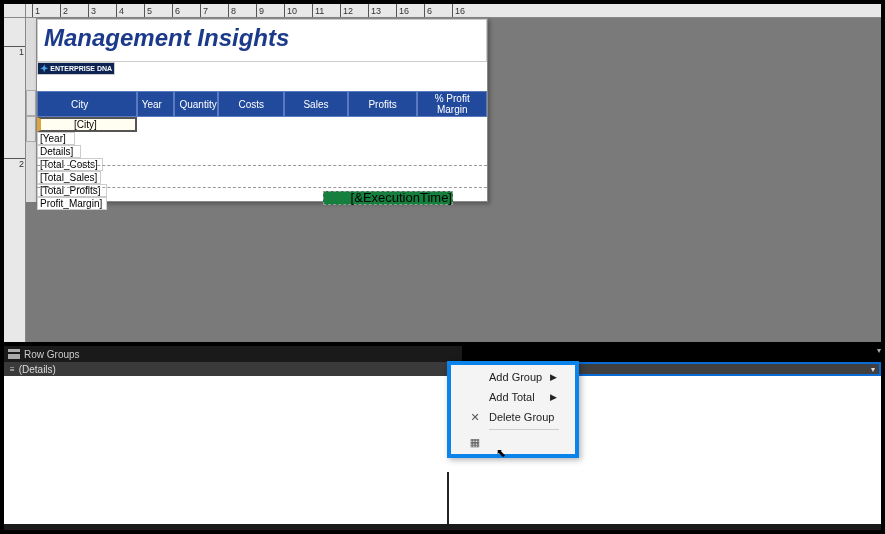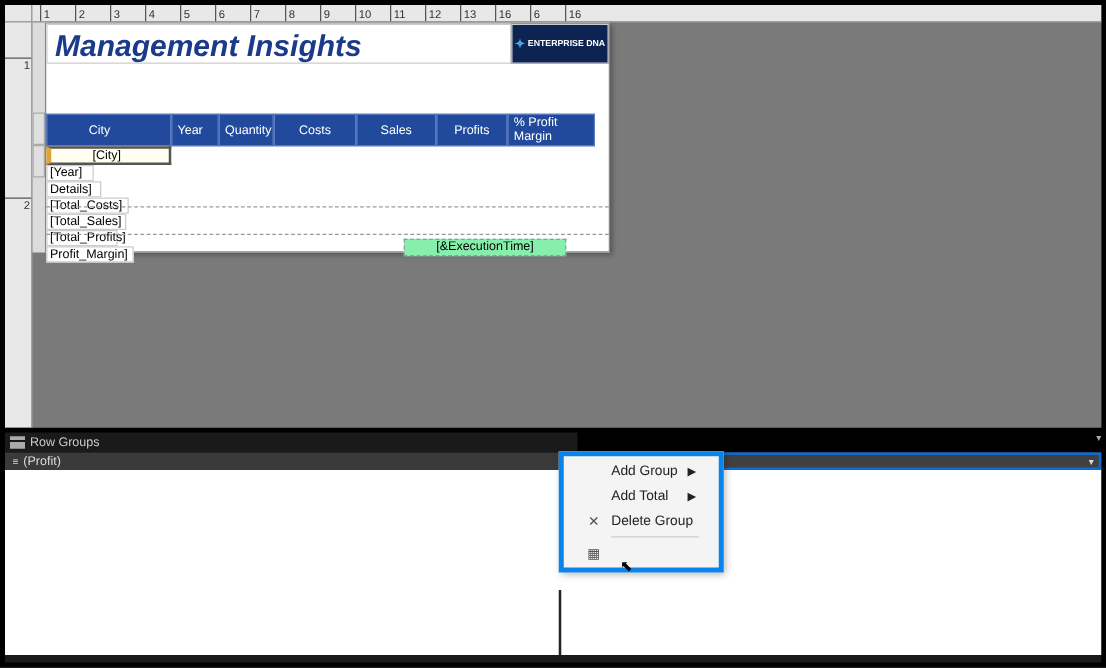--- a/index.html
+++ b/index.html
@@ -96,22 +96,23 @@
   position: absolute;
   left: 10px; top: 0;
   width: 452px; height: 184px;
   background: #fff;
   border: 1px solid #888;
   box-shadow: 2px 2px 4px rgba(0,0,0,0.3);
 }
 .title-area {
   position: absolute;
   left: 0; top: 0;
-  width: 100%; height: 32px;
-  display: flex;
+  width: 100%; height: 56px;
+  display: flex;
+  flex-direction: column;
 }
 .report-title {
   flex: 1;
   font-size: 24px;
   font-weight: bold;
   font-style: italic;
   color: #1b3a8a;
   padding: 4px 6px;
   border: 1px solid #ccc;
   background: #fff;
@@ -141,21 +142,21 @@
 }
 .th {
   background: #214a9c;
   color: #fff;
   border: 1px solid #5a7abf;
   font-size: 10px;
   display: flex;
   align-items: center;
   padding: 0 4px;
 }
-.th.center { justify-content: center; line-height: 1.1; }
+.th.center { justify-content: center; text-align: center; line-height: 1.1; }
 .table-data-row {
   position: absolute;
   left: 0; top: 98px;
   height: 26px;
   width: 100%;
   display: flex;
   flex-direction: column;
 }
 .td {
   border: 1px solid #ccc;
@@ -177,24 +178,24 @@
   height: 0;
   border-top: 1px dashed #999;
 }
 .footer-box {
   position: absolute;
   right: 34px;
   top: 172px;
   width: 130px;
   height: 14px;
   border: 1px dashed #999;
-  font-size: 10px;
-  text-align: center;
+  font-size: 13px;
+  text-align: right;
   line-height: 12px;
-  background: #86efac;
+  background: #15803d;
 }
 .group-header-bar {
   position: absolute;
   top: 346px;
   height: 16px;
   background: #1a1a1a;
   color: #ccc;
   font-size: 10px;
   display: flex;
   align-items: center;
@@ -312,21 +313,21 @@
   z-index: 20;
   pointer-events: none;
 }
 
 
 .c-city { width: 100px; padding-left: 33px; }
 .c-year { width: 38px; }
 .c-qty  { width: 44px; }
 .c-cost { width: 66px; }
 .c-sales{ width: 64px; }
-.c-prof { width: 57px; }
+.c-prof { width: 70px; }
 .c-marg { width: 70px; }
 </style>
 </head>
 <body>
 
 <div class="outer">
   <div class="design-surface">
 
     <div class="ruler-corner"></div>
 
@@ -400,21 +401,21 @@
   </div>
 
   <div class="group-header-bar ghb-left">
     <span class="grp-icon"></span>
     <span>Row Groups</span>
   </div>
   <div class="expand-dots">▾</div>
 
   <div class="group-rows gr-left">
     <span style="font-size:8px;margin-right:4px">≡</span>
-    <span>(Profit)</span>
+    <span>(Details)</span>
   </div>
   <div class="group-rows gr-right">
     <div class="gr-right-inner">
       <span class="caret">▾</span>
     </div>
   </div>
 
   <div class="white-bottom"></div>
   <div class="splitter-line"></div>
   <div class="bottom-bar"></div>

